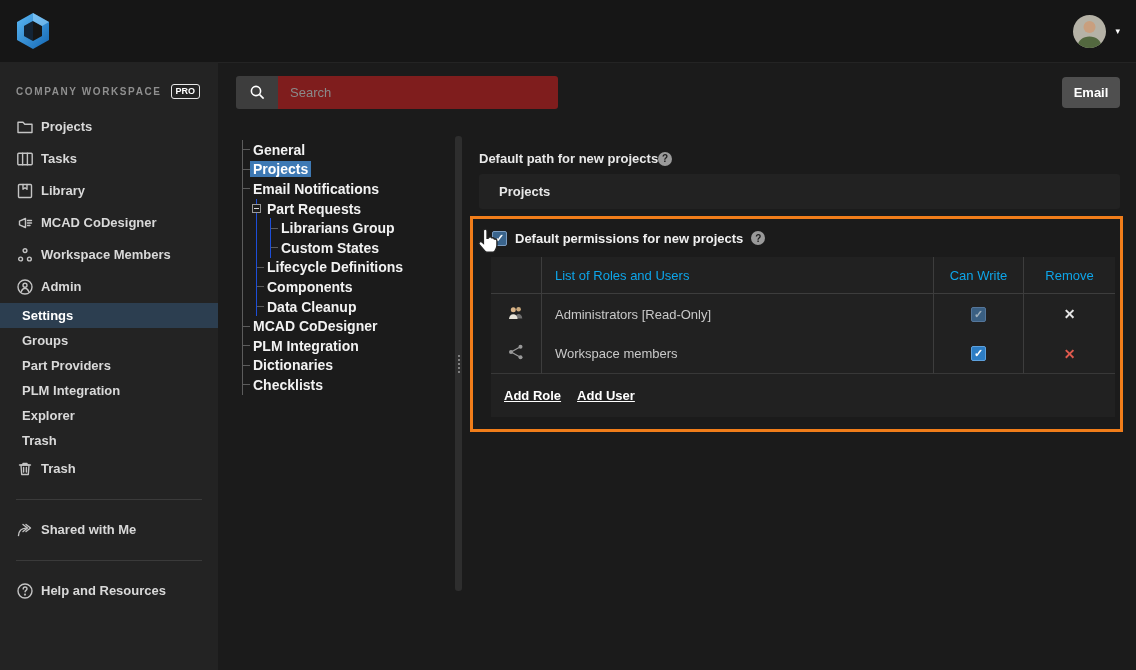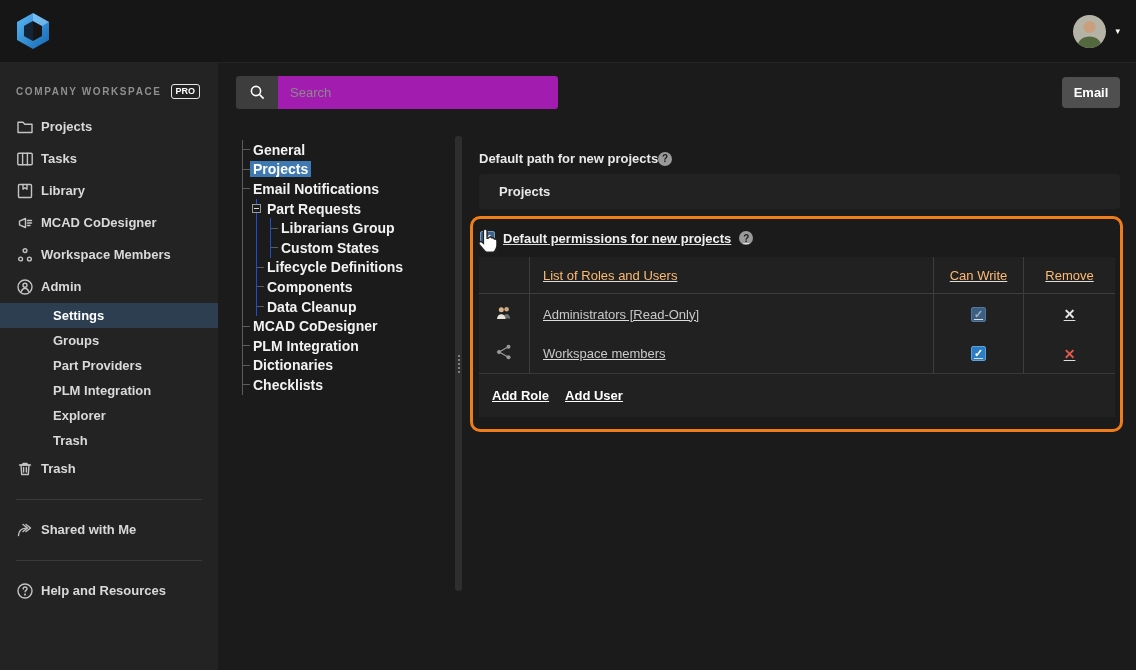--- a/index.html
+++ b/index.html
@@ -23,34 +23,34 @@
   .sidebar { width:218px; background:#232323; flex:none; padding-top:12px;
              display:flex; flex-direction:column; }
   .ws-row { display:flex; align-items:center; gap:9px; padding:10px 16px 12px; }
   .ws-label { color:#8f8f8f; font-size:10px; font-weight:700; letter-spacing:1.6px; }
   .pro { border:1px solid #e6e6e6; color:#fff; font-size:9px; font-weight:700;
          border-radius:3px; padding:1px 4px; line-height:1.2; }
   .nav-item { display:flex; align-items:center; height:32px; padding:0 16px;
               color:#d9d9d9; font-size:13px; font-weight:600; cursor:pointer; }
   .nav-item .ic { width:18px; height:18px; margin-right:7px; flex:none;
                   display:flex; align-items:center; justify-content:center; }
-  .sub-item { display:flex; align-items:center; height:25px; padding-left:53px;
+  .sub-item { display:flex; align-items:center; height:25px; padding-left:22px;
               color:#d9d9d9; font-size:13px; font-weight:600; cursor:pointer; }
   .sub-item.selected { background:#2c3e50; color:#fff; }
   .sdiv { height:1px; background:#3a3a3a; margin:14px 16px; }
   .icsvg { stroke:#c4c4c4; stroke-width:1.4; fill:none; stroke-linecap:round; stroke-linejoin:round; }
 
   
   .main { flex:1; display:flex; flex-direction:column; min-width:0; }
   .toolbar { height:60px; display:flex; align-items:center; padding:0 16px 0 18px;
              border-top:1px solid #242424; }
   .search { display:flex; width:322px; height:33px; border-radius:3px; overflow:hidden; }
   .search .sicon { width:42px; background:#3d3d3d; display:flex; align-items:center;
                    justify-content:center; flex:none; cursor:pointer; }
-  .search input { flex:1; background:#a21caf; border:none; outline:none; color:#ddd;
+  .search input { flex:1; background:#7f1d1d; border:none; outline:none; color:#ddd;
                   font-size:13px; padding:0 12px; font-family:"Liberation Sans",sans-serif; }
   .search input::placeholder { color:#8a8a8a; }
   .tspacer { flex:1; }
   .save-btn { width:58px; height:31px; background:#4f4f4f; border:none; border-radius:4px;
               color:#fff; font-size:13px; font-weight:700; cursor:pointer;
               font-family:"Liberation Sans",sans-serif; }
 
   .workarea { flex:1; display:flex; min-height:0; }
 
   
@@ -79,32 +79,32 @@
   .label-row { display:flex; align-items:center; color:#e8e8e8;
                font-size:13px; font-weight:700;margin-top:12px; }
   .help { width:14px; height:14px; border-radius:50%; background:#9a9a9a; color:#1d1d1d;
           font-size:10px; font-weight:700; display:flex; align-items:center;
           justify-content:center; cursor:pointer; flex:none; }
   .path-field { margin-top:8px; height:35px; background:#222; border-radius:3px;
                 display:flex; align-items:center; padding:0 20px; color:#e8e8e8;
                 font-size:13px; font-weight:600; cursor:pointer; }
 
   .perm-box { position:relative; margin:7px -3px 0 -9px; border:3px solid #f07d1a;
-              border-radius:10px; padding:5px 5px 12px 4px;text-decoration:underline; }
+              border-radius:0; padding:5px 5px 12px 16px; }
   .perm-head { display:flex; align-items:center; gap:8px; height:28px; padding-left:3px;
                color:#f0f0f0; font-size:13px; font-weight:700; }
   .cb { width:15px; height:15px; border-radius:2px; display:flex; align-items:center;
         justify-content:center; font-size:11px; font-weight:700; cursor:pointer; flex:none; }
   .cb.main { background:#3a648c; color:#fff; border:1px solid #7b9cc0; }
   .cb.bright { background:#2d7dc4; color:#fff; border:1px solid #5ea1dd; }
   .cb.disabled { background:#3a5f82; color:#9fb0bd; border:1px solid #55769a; }
 
   .tbl-block { margin-top:5px; margin-left:2px; background:#212121; }
   .pgrid { display:grid; grid-template-columns:50px 1fr 90px 92px; }
-  .hc { height:37px; display:flex; align-items:center; color:#fdba74; font-size:13px;
+  .hc { height:37px; display:flex; align-items:center; color:#0ea5e9; font-size:13px;
         border-bottom:1px solid #3d3d3d; }
   .dc { height:40px; display:flex; align-items:center; color:#c9c9c9; font-size:13px; }
   .colname { padding-left:13px; border-left:1px solid #3d3d3d; justify-content:flex-start; }
   .colmid  { justify-content:center; border-left:1px solid #3d3d3d; }
   .colicon { justify-content:center; }
   .rowend { border-bottom:1px solid #383838; }
   .x { font-size:14px; font-weight:700; color:#e6e6e6; cursor:pointer; line-height:1; }
   .x.red { color:#e05a4e; }
   .links { display:flex; gap:16px; padding:14px 0 14px 13px; }
   .addlink { color:#fff; font-size:13px; font-weight:700; text-decoration:underline; cursor:pointer; }

